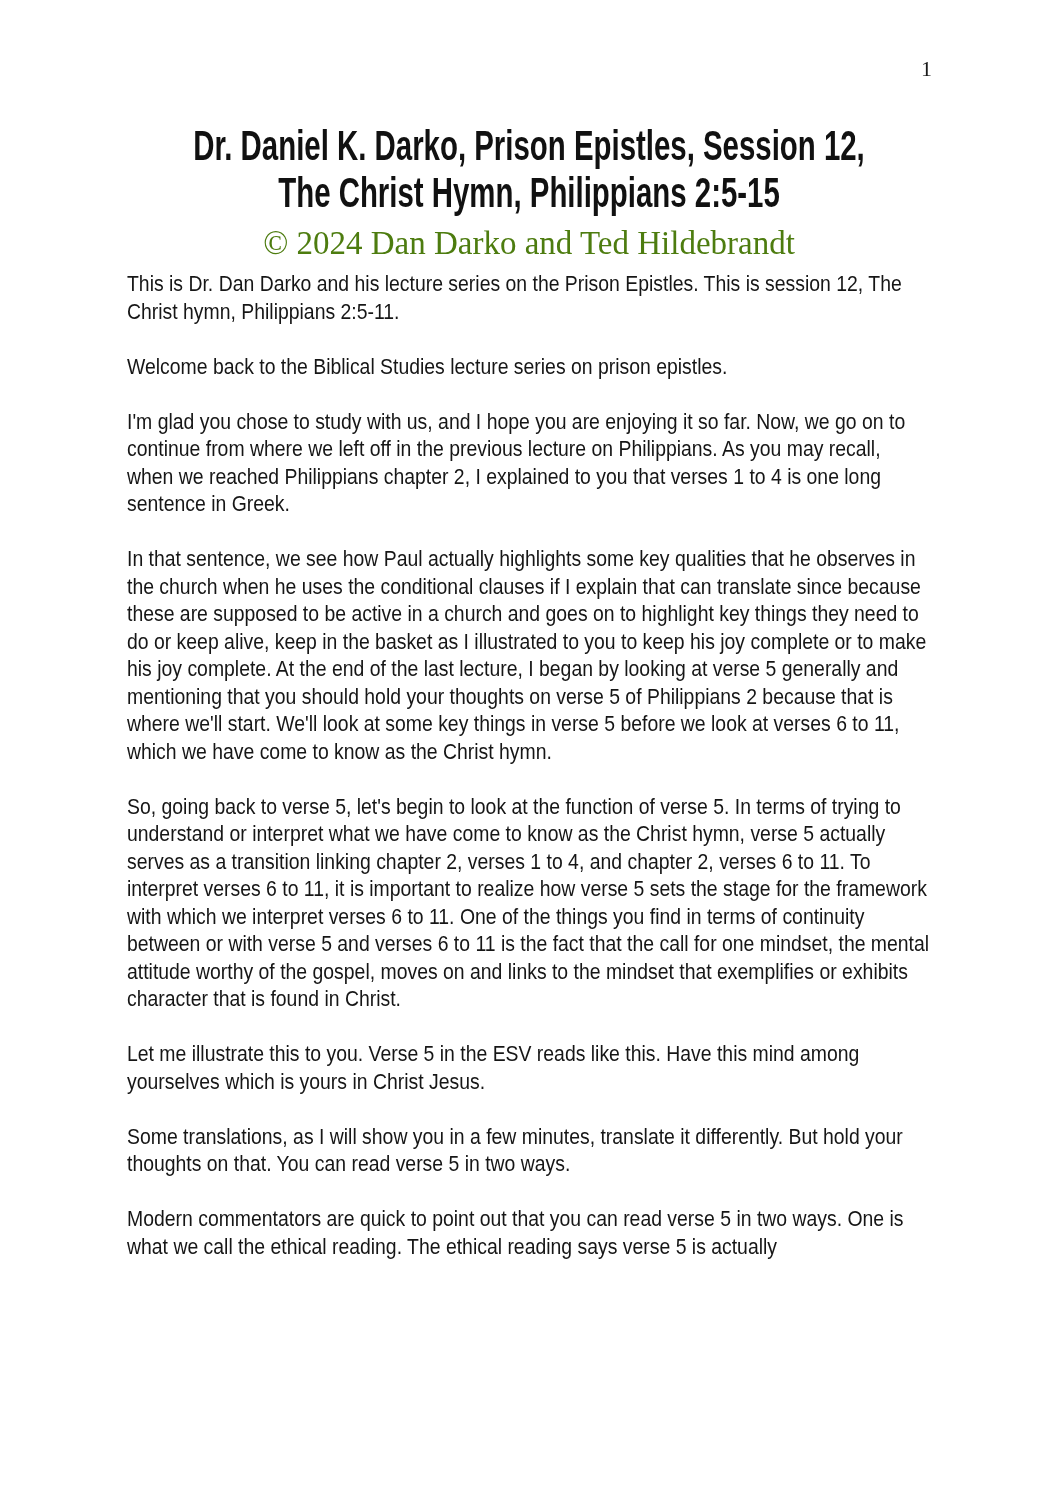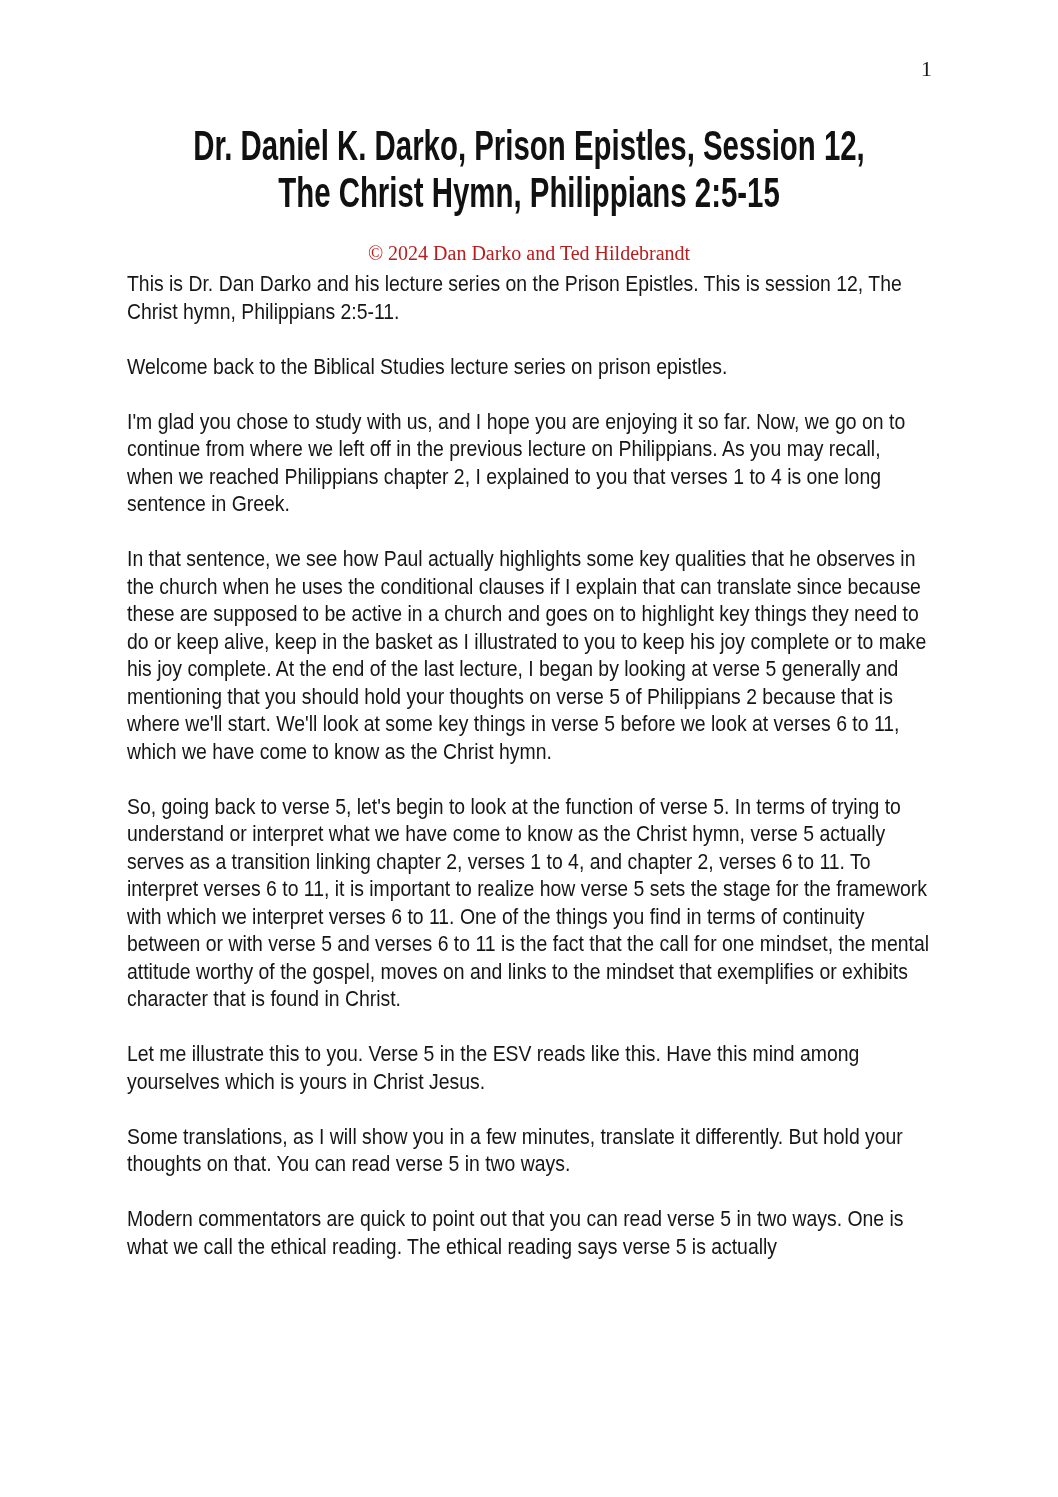--- a/index.html
+++ b/index.html
@@ -36,25 +36,25 @@
     white-space: nowrap;
   }
   .title-line {
     font-family: "Liberation Sans", sans-serif;
     font-weight: bold;
     font-size: 42px;
     line-height: 47px;
     color: #111111;
   }
   .copyright {
-    margin-top: 21px;
+    margin-top: 11px;
     font-family: "Liberation Serif", serif;
-    font-size: 20px;
+    font-size: 33px;
     line-height: 32px;
-    color: #b91c1c;
+    color: #4d7c0f;
   }
   .body-text {
     position: absolute;
     top: 270px;
     left: 127px;
     width: 910px;
     transform: scaleX(0.882);
     transform-origin: 0 0;
     font-family: "Liberation Sans", sans-serif;
     font-size: 22px;

